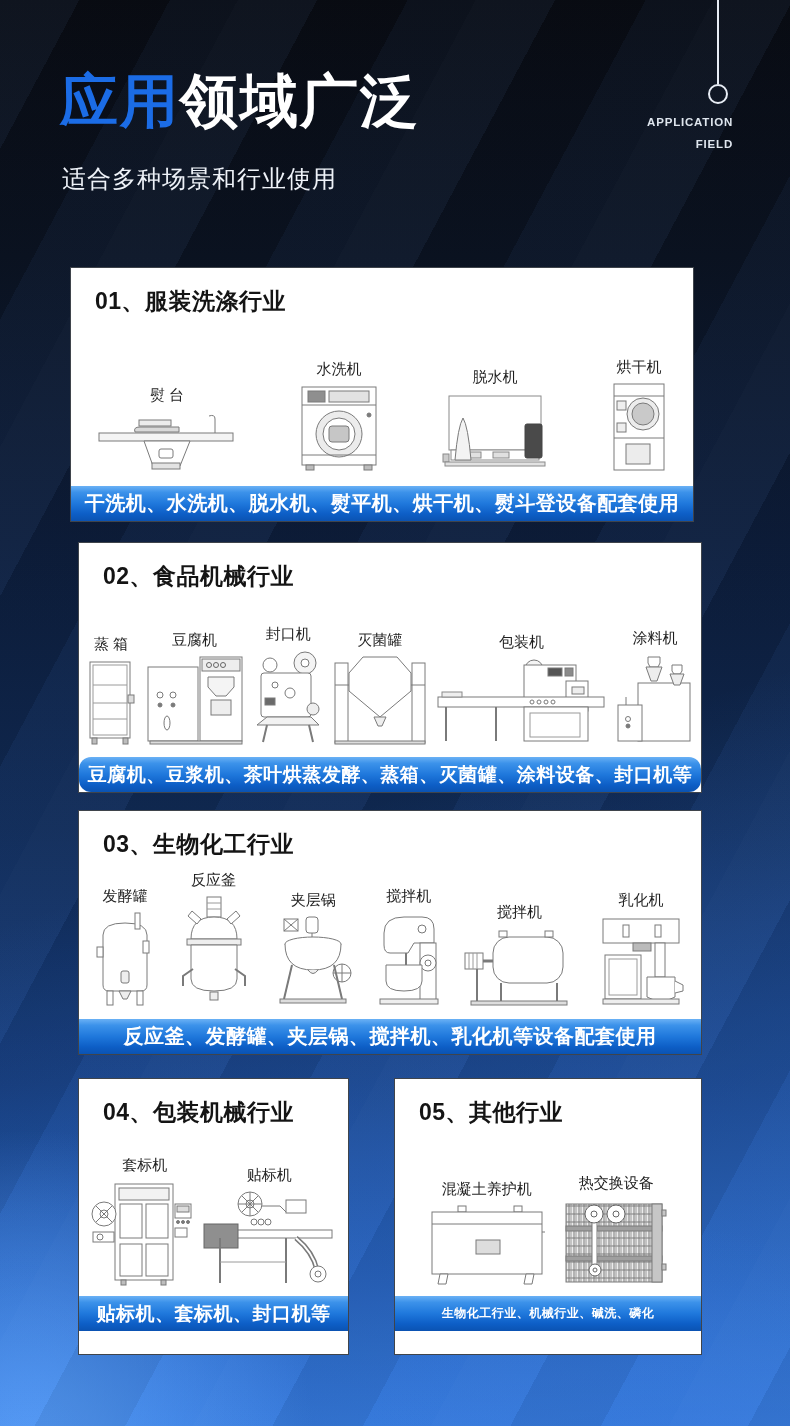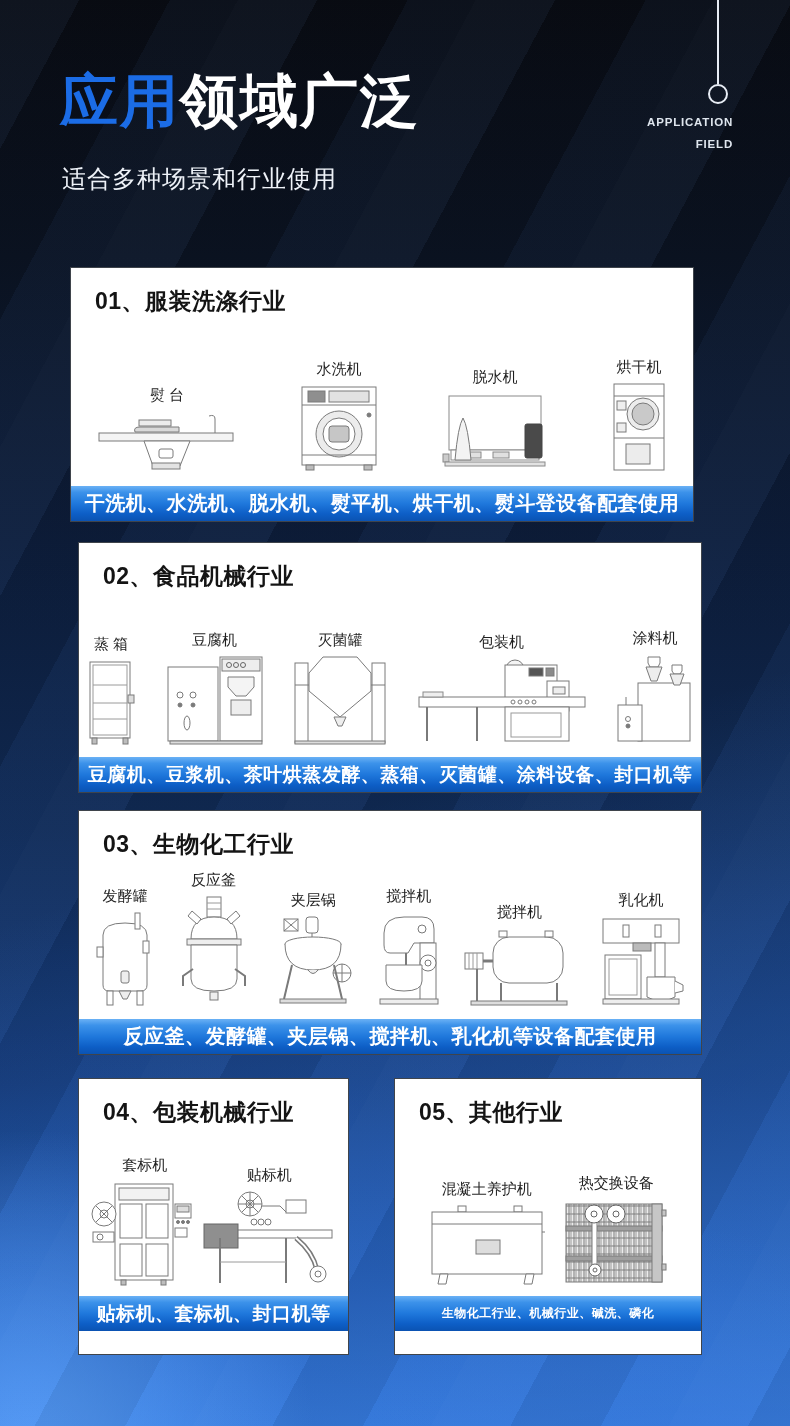--- a/index.html
+++ b/index.html
@@ -34,21 +34,21 @@
   #card2{left:78px;top:542px;width:624px;height:251px;}
   #card3{left:78px;top:810px;width:624px;height:245px;}
   #card4{left:78px;top:1078px;width:271px;height:277px;}
   #card5{left:394px;top:1078px;width:308px;height:277px;}
   #card1 .machines{padding:0 26px 14px;}
   #card2 .machines{padding:0 7px 12px;}
   #card3 .machines{padding:0 16px 12px;}
   #card4 .machines{padding:0 8px 10px;justify-content:space-evenly;}
   #card5 .machines{padding:0 14px 10px;justify-content:space-evenly;}
   #card1 .banner{font-size:20px;}
-  #card2 .banner{font-size:19px;}
+  #card2 .banner{font-size:19px;border-radius:12px;}
   #card3 .banner{font-size:20px;}
   #card4 .banner{font-size:19px;margin-bottom:23px;}
   #card5 .banner{font-size:12px;margin-bottom:23px;}
   svg{display:block;}
 </style>
 </head>
 <body>
 
 <div class="page">
   <div class="streaks"></div>
@@ -162,20 +162,38 @@
               <circle cx="27" cy="50" r="2" fill="#7a7a7a"></circle>
             <ellipse cx="21" cy="68" rx="3" ry="7"></ellipse>
             <rect x="54" y="2" width="42" height="84" fill="#ffffff"></rect>
             <rect x="56" y="4" width="38" height="12" fill="#eeeeee"></rect>
             <circle cx="63" cy="10" r="2.5" stroke="#666666"></circle>
             <circle cx="70" cy="10" r="2.5" stroke="#666666"></circle>
             <circle cx="77" cy="10" r="2.5" stroke="#666666"></circle>
             <path d="M62 22 h26 v10 l-8 9 h-10 l-8 -9 z" fill="#f4f4f4"></path>
             <rect x="65" y="45" width="20" height="15" fill="#eeeeee"></rect>
             <rect x="4" y="86" width="92" height="3" fill="#dddddd"></rect>
+          </svg>
+        </span>
+      </div>
+      <div class="machine">
+        <div class="m-label">封口机</div>
+        <span>
+          <svg width="70" height="96" viewBox="0 0 70 96" fill="none" stroke="#7a7a7a">
+            <circle cx="52" cy="14" r="11" fill="#f4f4f4"></circle>
+            <circle cx="52" cy="14" r="4" fill="#ffffff"></circle>
+            <circle cx="17" cy="16" r="7" fill="#ffffff"></circle>
+            <rect x="8" y="24" width="50" height="44" rx="3" fill="#ffffff"></rect>
+            <circle cx="22" cy="36" r="3"></circle>
+            <circle cx="37" cy="44" r="5"></circle>
+            <rect x="12" y="49" width="10" height="7" fill="#6a6a6a"></rect>
+            <circle cx="60" cy="60" r="6" fill="#eeeeee"></circle>
+            <path d="M4 76 L66 76 L58 68 L14 68 Z" fill="#f2f2f2"></path>
+            <line x1="14" y1="76" x2="10" y2="93" stroke-width="2"></line>
+            <line x1="56" y1="76" x2="60" y2="93" stroke-width="2"></line>
           </svg>
         </span>
       </div>
       <div class="machine">
         <div class="m-label">灭菌罐</div>
         <span>
           <svg width="94" height="90" viewBox="0 0 94 90" fill="none" stroke="#7a7a7a">
             <rect x="2" y="8" width="13" height="80" fill="#ffffff"></rect>
             <rect x="79" y="8" width="13" height="80" fill="#ffffff"></rect>
             <path d="M30 2 h34 l14 16 v18 L47 62 L16 36 v-18 z" fill="#ffffff"></path>

